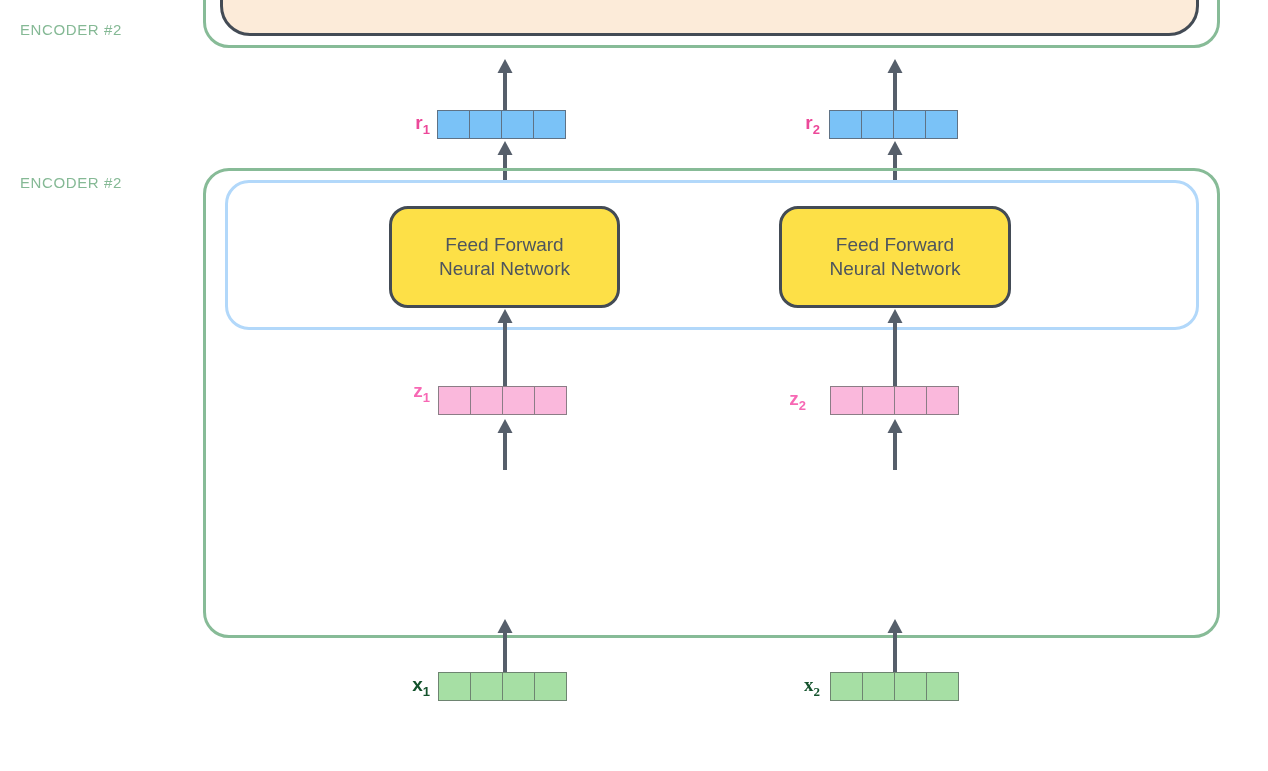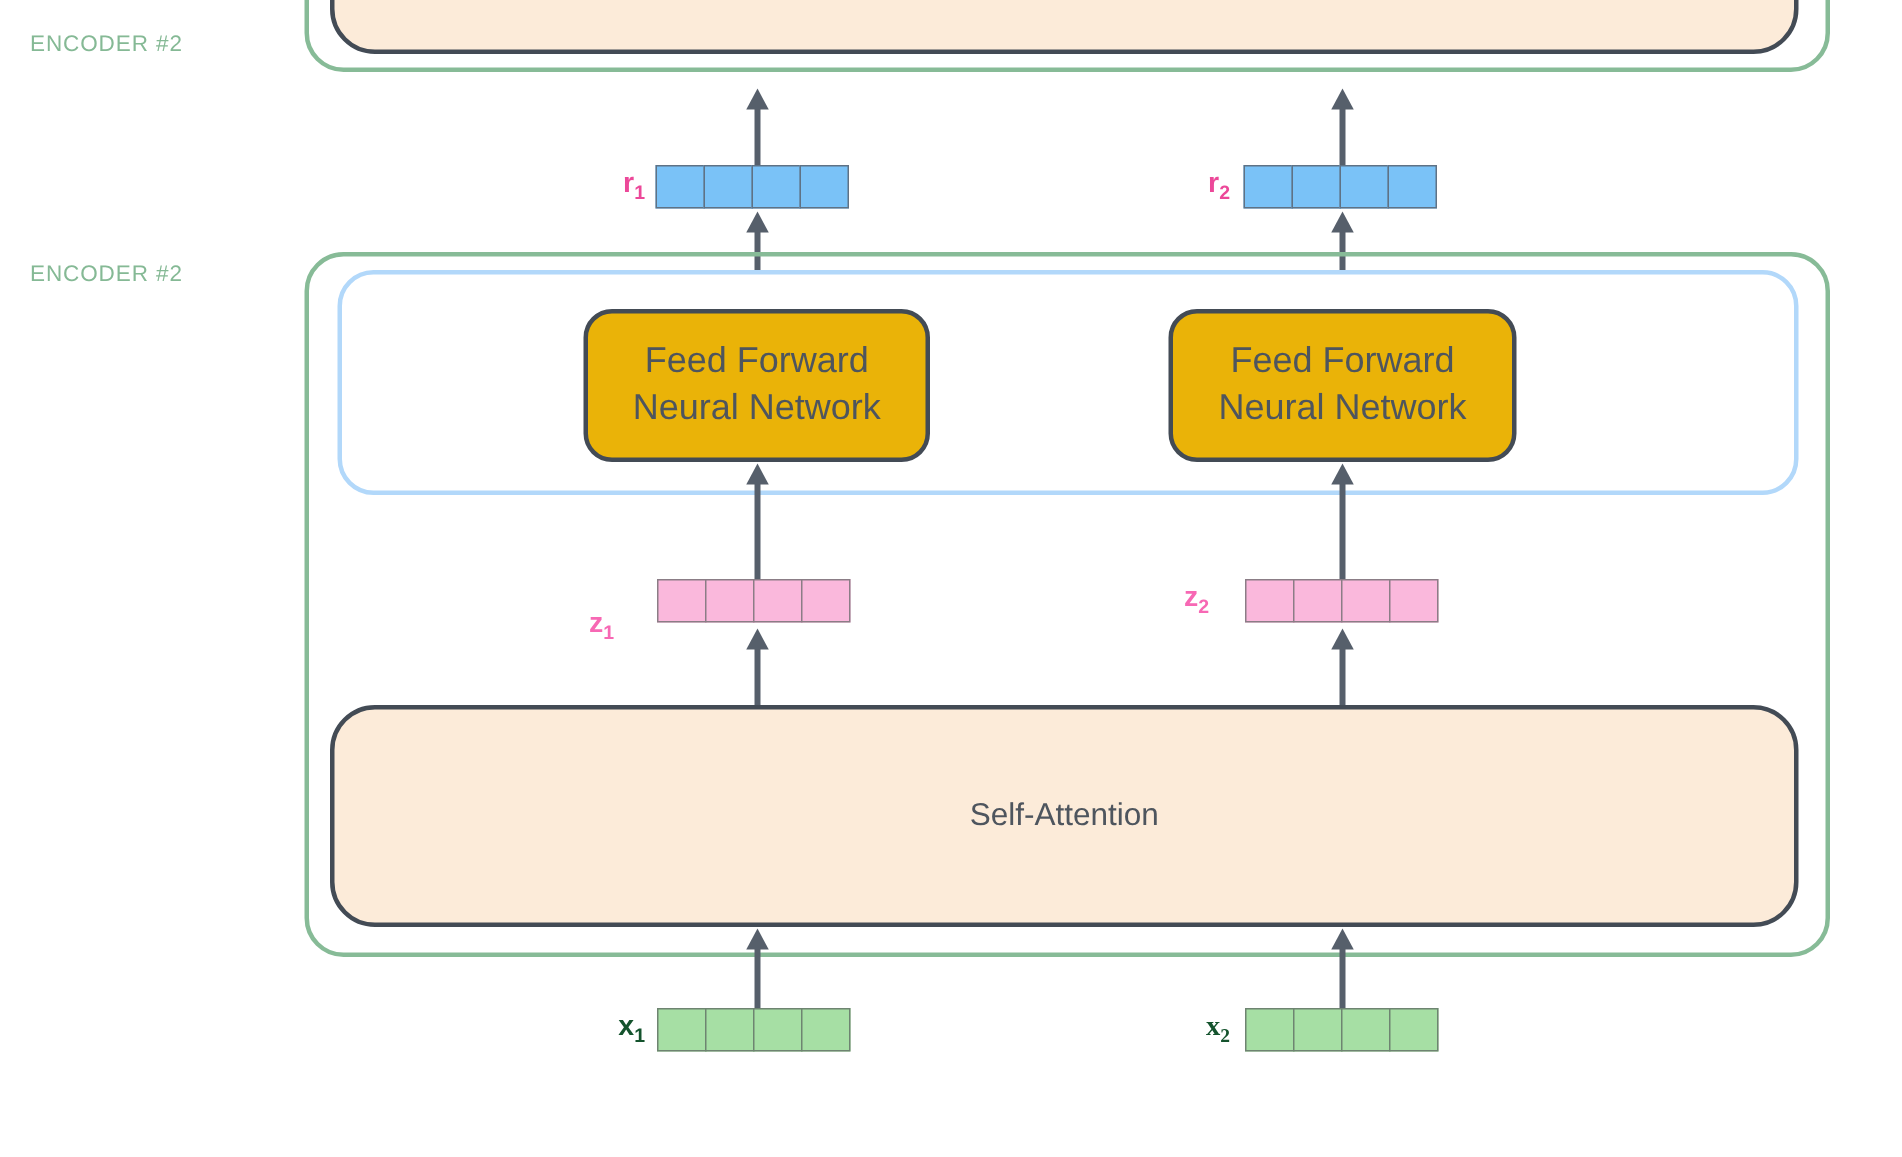--- a/index.html
+++ b/index.html
@@ -48,23 +48,23 @@
     text-align:center;
     color:#4e555e;
     line-height:1.28;
   }
   .block.attention{
     background:#fcebd9;
     border-radius:30px;
     font-size:21px;
   }
   .block.ffnn{
-    background:#eab308;
+    background:#fde047;
     border-radius:19px;
-    font-size:24px;
+    font-size:19px;
     text-align:center;
   }
 
   
   .vec{
     position:absolute;
     display:flex;
     box-sizing:border-box;
   }
   .vec .cell{
@@ -176,21 +176,21 @@
 
   <svg class="arrow" style="left:494px;top:308px;" width="22" height="80" viewBox="0 0 22 80">
     <line x1="11" y1="80" x2="11" y2="13" stroke="#565f6b" stroke-width="4"></line>
     <polygon points="11,1 3.5,15 18.5,15" fill="#565f6b"></polygon>
   </svg>
   <svg class="arrow" style="left:884px;top:308px;" width="22" height="80" viewBox="0 0 22 80">
     <line x1="11" y1="80" x2="11" y2="13" stroke="#565f6b" stroke-width="4"></line>
     <polygon points="11,1 3.5,15 18.5,15" fill="#565f6b"></polygon>
   </svg>
 
-  <div class="vec-label pink" style="left:372px;top:405px;width:58px;text-align:center;">
+  <div class="vec-label pink" style="left:372px;top:380px;width:58px;">
     <span>z</span><sub>1</sub>
   </div>
   <div class="vec pink" style="left:438px;top:386px;">
     <div class="cell"></div>
     <div class="cell"></div>
     <div class="cell"></div>
     <div class="cell"></div>
   </div>
 
   <div class="vec-label pink" style="left:748px;top:388px;width:58px;">
@@ -205,23 +205,20 @@
 
   <svg class="arrow" style="left:494px;top:418px;" width="22" height="52" viewBox="0 0 22 52">
     <line x1="11" y1="52" x2="11" y2="13" stroke="#565f6b" stroke-width="4"></line>
     <polygon points="11,1 3.5,15 18.5,15" fill="#565f6b"></polygon>
   </svg>
   <svg class="arrow" style="left:884px;top:418px;" width="22" height="52" viewBox="0 0 22 52">
     <line x1="11" y1="52" x2="11" y2="13" stroke="#565f6b" stroke-width="4"></line>
     <polygon points="11,1 3.5,15 18.5,15" fill="#565f6b"></polygon>
   </svg>
 
-  <div class="block attention" style="left:220px;top:470px;width:979px;height:148px;">
-    <span>Self-Attention</span>
-  </div>
 
   <svg class="arrow" style="left:494px;top:618px;" width="22" height="56" viewBox="0 0 22 56">
     <line x1="11" y1="56" x2="11" y2="13" stroke="#565f6b" stroke-width="4"></line>
     <polygon points="11,1 3.5,15 18.5,15" fill="#565f6b"></polygon>
   </svg>
   <svg class="arrow" style="left:884px;top:618px;" width="22" height="56" viewBox="0 0 22 56">
     <line x1="11" y1="56" x2="11" y2="13" stroke="#565f6b" stroke-width="4"></line>
     <polygon points="11,1 3.5,15 18.5,15" fill="#565f6b"></polygon>
   </svg>
 

